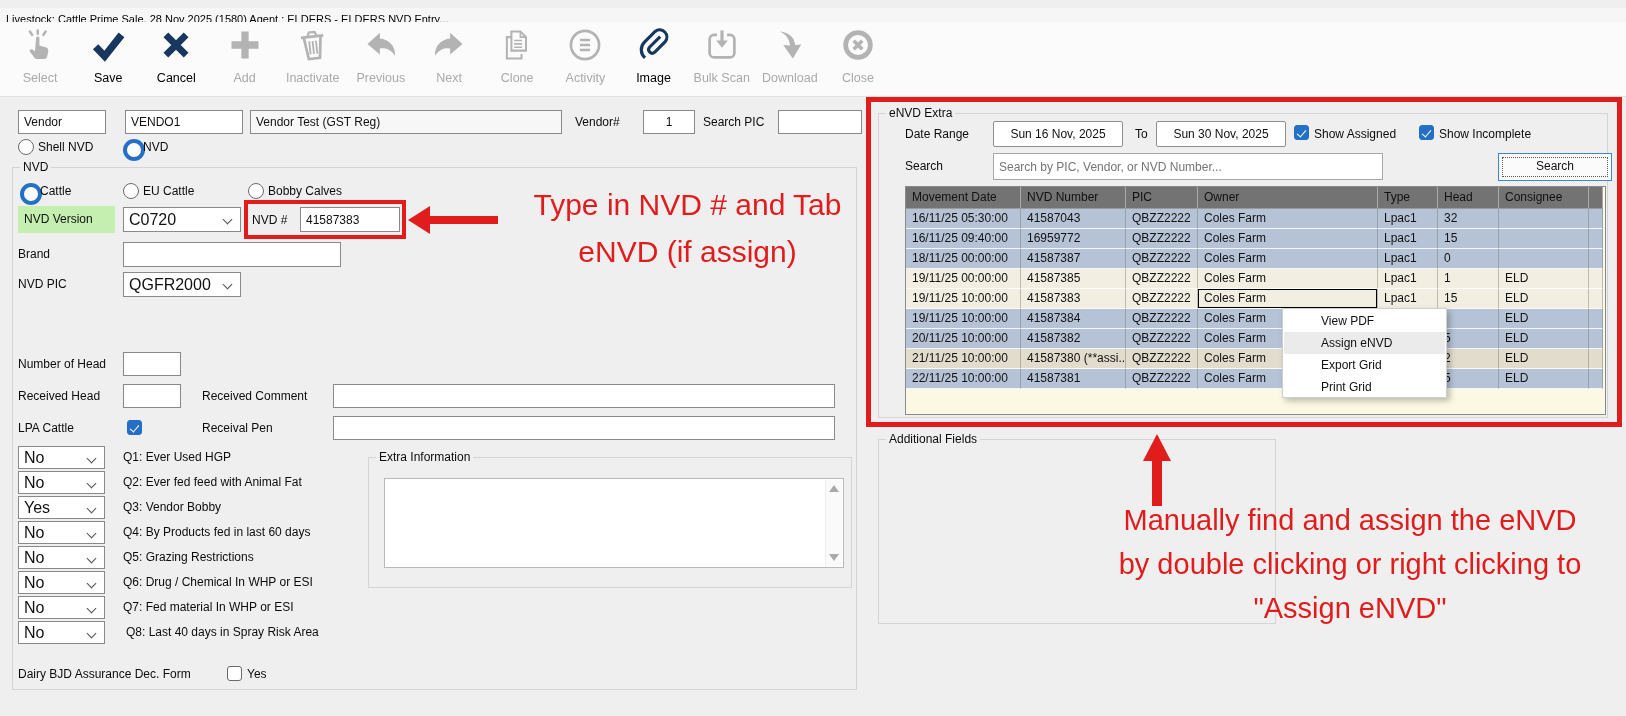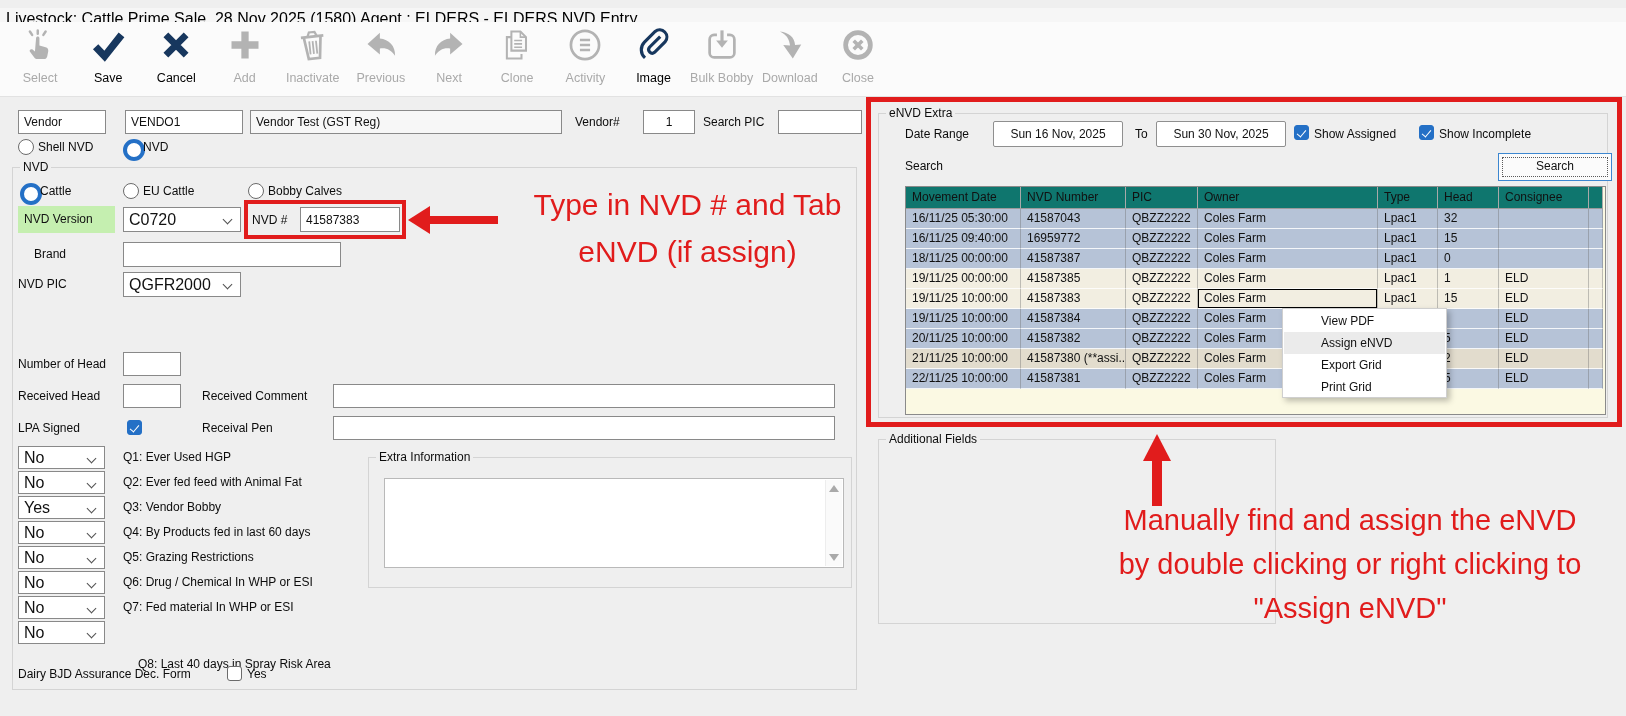--- a/index.html
+++ b/index.html
@@ -1,19 +1,19 @@
 <!DOCTYPE html>
 <html style="--red: #e11c1c; --accent: #2470c6; --navy: #17375e; --row_blue: #b6c3d7; --row_cream: #f2eee1; --row_tan: #e2dccd; --grid_bg: #fbf9e3; --green: #c5efb0;"><head>
 <meta charset="utf-8">
 <style>
   html,body{margin:0;padding:0;background:#888;}
   .app{position:relative;width:1626px;height:716px;background:#efefef;overflow:hidden;
        font-family:"Liberation Sans",sans-serif;color:#111;}
   .abs{position:absolute;box-sizing:border-box;}
-  .titlebar{left:0;top:8px;width:1626px;height:22px;background:#f6f6f6;font-size:16px;
+  .titlebar{left:0;top:8px;width:1626px;height:22px;background:#f6f6f6;font-size:11px;
             line-height:22px;padding-left:6px;color:#000;border-bottom:1px solid #e6e6e6;}
   .toolbar{left:0;top:22px;width:1626px;height:75px;background:#fbfbfb;border-bottom:1px solid #e2e2e2;}
   .tbtn{position:absolute;top:5px;width:66px;height:66px;display:flex;flex-direction:column;
         align-items:center;justify-content:flex-start;cursor:default;}
   .tbtn svg{width:36px;height:36px;flex:0 0 36px;}
   .tbtn .tlabel{font-size:12.5px;margin-top:4px;white-space:nowrap;}
   .ic-on{color:var(--navy);} .ic-off{color:#b3b3b3;}
   .tl-on{color:#000;} .tl-off{color:#a9a9a9;}
   .lbl{position:absolute;font-size:12px;white-space:nowrap;color:#0c0c0c;}
   .inp{position:absolute;box-sizing:border-box;background:#fff;border:1px solid #898989;
@@ -32,21 +32,21 @@
        border-right:1.8px solid #fff;border-bottom:1.8px solid #fff;transform:rotate(40deg);}
   .greenlbl{background:var(--green);font-size:12px;line-height:27px;padding-left:6px;}
   .redbox{border:4px solid var(--red);background:transparent;}
   .redbar{background:var(--red);}
   .tri-left{width:0;height:0;border-top:14px solid transparent;border-bottom:14px solid transparent;
             border-right:22px solid var(--red);}
   .tri-up{width:0;height:0;border-left:14px solid transparent;border-right:14px solid transparent;
           border-bottom:27px solid var(--red);}
   .ann{position:absolute;color:var(--red);text-align:center;font-weight:400;}
   .grid{background:var(--grid_bg);border:1px solid #8a8a8a;}
-  .gh{position:absolute;top:0;height:22px;background:#0f766e;border-right:1px solid #a9a9a9;
+  .gh{position:absolute;top:0;height:22px;background:#737373;border-right:1px solid #a9a9a9;
       border-bottom:1px solid #9a9a9a;font-size:12px;line-height:21px;padding-left:6px;box-sizing:border-box;}
   .gr{position:absolute;left:0;width:697px;height:16px;}
   .gc{position:absolute;top:0;height:20px;font-size:12px;line-height:19px;padding-left:6px;
       box-sizing:border-box;border-right:1px solid rgba(110,110,110,.40);border-bottom:1px solid rgba(255,255,255,.85);
       overflow:hidden;white-space:nowrap;}
   .row-blue .gc{background:var(--row_blue);}
   .row-cream .gc{background:var(--row_cream);}
   .row-tan .gc{background:var(--row_tan);}
   .gc.selcell{box-shadow:inset 0 0 0 1px #000;}
   .menu{background:#fff;border:1px solid #cfcfcf;box-shadow:3px 3px 6px rgba(0,0,0,.25);}
@@ -146,21 +146,21 @@
             <path d="M21.5 8.5 12 18a3.2 3.2 0 0 0 4.5 4.5L26 13a6.4 6.4 0 0 0-9-9L7.5 13.5a9.5 9.5 0 0 0 .5 13.9"></path>
           </svg></span>
         <span class="tlabel tl-on">Image</span>
       </div>
       <div class="tbtn" style="left: 688.7px;">
         <span class="ic-off"><svg viewBox="0 0 32 32" fill="none" stroke="currentColor">
             <path stroke-width="2.4" d="M11.5 7H9a4 4 0 0 0-4 4v12a4 4 0 0 0 4 4h14a4 4 0 0 0 4-4V11a4 4 0 0 0-4-4h-2.5"></path>
             <path stroke-width="2.8" d="M16 3v12"></path>
             <path fill="currentColor" stroke="none" d="m10.8 12 5.2 6.5 5.2-6.5z"></path>
           </svg></span>
-        <span class="tlabel tl-off">Bulk Bobby</span>
+        <span class="tlabel tl-off">Bulk Scan</span>
       </div>
       <div class="tbtn" style="left: 756.87px;">
         <span class="ic-off"><svg viewBox="0 0 32 32">
             <path fill="currentColor" d="M7 4c5.5 2.5 8.5 6.5 9 12.5l-6-.5 8.5 12 7.5-12.5-5.5.5C20 9 15 5 7 4z"></path>
           </svg></span>
         <span class="tlabel tl-off">Download</span>
       </div>
       <div class="tbtn" style="left: 825.04px;">
         <span class="ic-off"><svg viewBox="0 0 32 32" fill="none" stroke="currentColor">
             <circle cx="16" cy="16" r="11" stroke-width="4.2"></circle>
@@ -195,56 +195,56 @@
   <div class="lbl" style="left:268px;top:184px;">Bobby Calves</div>
 
   <div class="abs greenlbl" style="left:18px;top:206px;width:97px;height:27px;">NVD Version</div>
   <div class="abs combo" style="left:123px;top:207px;width:118px;height:25px;">C0720</div>
   <div class="lbl" style="left:252px;top:213px;">NVD #</div>
   <input class="inp" style="left: 300px; top: 207px; width: 100px; height: 25px;" value="41587383">
   <div class="abs redbox" style="left:244px;top:200px;width:162px;height:39px;"></div>
   <div class="abs tri-left" style="left:408px;top:206px;"></div>
   <div class="abs redbar" style="left:430px;top:216px;width:68px;height:8px;"></div>
 
-  <div class="lbl" style="left:18px;top:247px;margin-left:16px;">Brand</div>
+  <div class="lbl" style="left:18px;top:247px;">Brand</div>
   <input class="inp" style="left: 123px; top: 242px; width: 218px; height: 25px;" value="">
 
   <div class="lbl" style="left:18px;top:277px;">NVD PIC</div>
   <div class="abs combo" style="left:123px;top:272px;width:118px;height:25px;">QGFR2000</div>
 
   <div class="lbl" style="left:18px;top:357px;">Number of Head</div>
   <input class="inp" style="left: 123px; top: 352px; width: 58px; height: 24px;" value="">
 
   <div class="lbl" style="left:18px;top:389px;">Received Head</div>
   <input class="inp" style="left: 123px; top: 384px; width: 58px; height: 24px;" value="">
   <div class="lbl" style="left:202px;top:389px;">Received Comment</div>
   <input class="inp" style="left: 333px; top: 384px; width: 502px; height: 24px;" value="">
 
-  <div class="lbl" style="left:18px;top:421px;">LPA Signed</div>
+  <div class="lbl" style="left:18px;top:421px;">LPA Cattle</div>
   <span class="cb on" style="left:127px;top:420px;"></span>
   <div class="lbl" style="left:202px;top:421px;">Receival Pen</div>
   <input class="inp" style="left: 333px; top: 416px; width: 502px; height: 24px;" value="">
 
   <div id="questions">
       <div class="abs combo" style="left: 18px; top: 446px; width: 87px; height: 23px; line-height: 21px;">No</div>
       <div class="lbl" style="left: 123px; top: 450px;">Q1: Ever Used HGP</div>
       <div class="abs combo" style="left: 18px; top: 471px; width: 87px; height: 23px; line-height: 21px;">No</div>
       <div class="lbl" style="left: 123px; top: 475px;">Q2: Ever fed feed with Animal Fat</div>
       <div class="abs combo" style="left: 18px; top: 496px; width: 87px; height: 23px; line-height: 21px;">Yes</div>
       <div class="lbl" style="left: 123px; top: 500px;">Q3: Vendor Bobby</div>
       <div class="abs combo" style="left: 18px; top: 521px; width: 87px; height: 23px; line-height: 21px;">No</div>
       <div class="lbl" style="left: 123px; top: 525px;">Q4: By Products fed in last 60 days</div>
       <div class="abs combo" style="left: 18px; top: 546px; width: 87px; height: 23px; line-height: 21px;">No</div>
       <div class="lbl" style="left: 123px; top: 550px;">Q5: Grazing Restrictions</div>
       <div class="abs combo" style="left: 18px; top: 571px; width: 87px; height: 23px; line-height: 21px;">No</div>
       <div class="lbl" style="left: 123px; top: 575px;">Q6: Drug / Chemical In WHP or ESI</div>
       <div class="abs combo" style="left: 18px; top: 596px; width: 87px; height: 23px; line-height: 21px;">No</div>
       <div class="lbl" style="left: 123px; top: 600px;">Q7: Fed material In WHP or ESI</div>
       <div class="abs combo" style="left: 18px; top: 621px; width: 87px; height: 23px; line-height: 21px;">No</div>
-      <div class="lbl" style="left: 138px; top: 625px; margin-top: 32px;">Q8: Last 40 days in Spray Risk Area</div>
+      <div class="lbl" style="left: 126px; top: 625px;">Q8: Last 40 days in Spray Risk Area</div>
     </div>
 
   <fieldset class="grp" style="left:368px;top:450px;width:484px;height:138px;">
     <legend>Extra Information</legend>
   </fieldset>
   <div class="abs txtarea" style="left:384px;top:478px;width:460px;height:90px;">
     <div class="sb">
       <div class="up"></div>
       <div class="dn"></div>
     </div>
@@ -268,20 +268,21 @@
   <div class="lbl" style="left:905px;top:127px;">Date Range</div>
   <div class="abs datebox" style="left:993px;top:121px;width:130px;height:26px;">Sun 16 Nov, 2025</div>
   <div class="lbl" style="left:1135px;top:127px;">To</div>
   <div class="abs datebox" style="left:1156px;top:121px;width:130px;height:26px;">Sun 30 Nov, 2025</div>
   <span class="cb on" style="left:1294px;top:125px;"></span>
   <div class="lbl" style="left:1314px;top:127px;">Show Assigned</div>
   <span class="cb on" style="left:1419px;top:125px;"></span>
   <div class="lbl" style="left:1439px;top:127px;">Show Incomplete</div>
 
   <div class="lbl" style="left:905px;top:159px;">Search</div>
+  <input class="inp" style="left: 993px; top: 153px; width: 390px; height: 27px; border-color: rgb(169, 169, 169);" placeholder="Search by PIC, Vendor, or NVD Number...">
   <div class="abs btn-search" style="left:1498px;top:153px;width:114px;height:28px;">Search</div>
 
   <div class="abs grid" id="grid" style="left:905px;top:186px;width:701px;height:229px;">
       <div class="gh" style="left: 0px; width: 115px;">Movement Date</div>
       <div class="gh" style="left: 115px; width: 105px;">NVD Number</div>
       <div class="gh" style="left: 220px; width: 72px;">PIC</div>
       <div class="gh" style="left: 292px; width: 180px;">Owner</div>
       <div class="gh" style="left: 472px; width: 60px;">Type</div>
       <div class="gh" style="left: 532px; width: 61px;">Head</div>
       <div class="gh" style="left: 593px; width: 90px;">Consignee</div>

